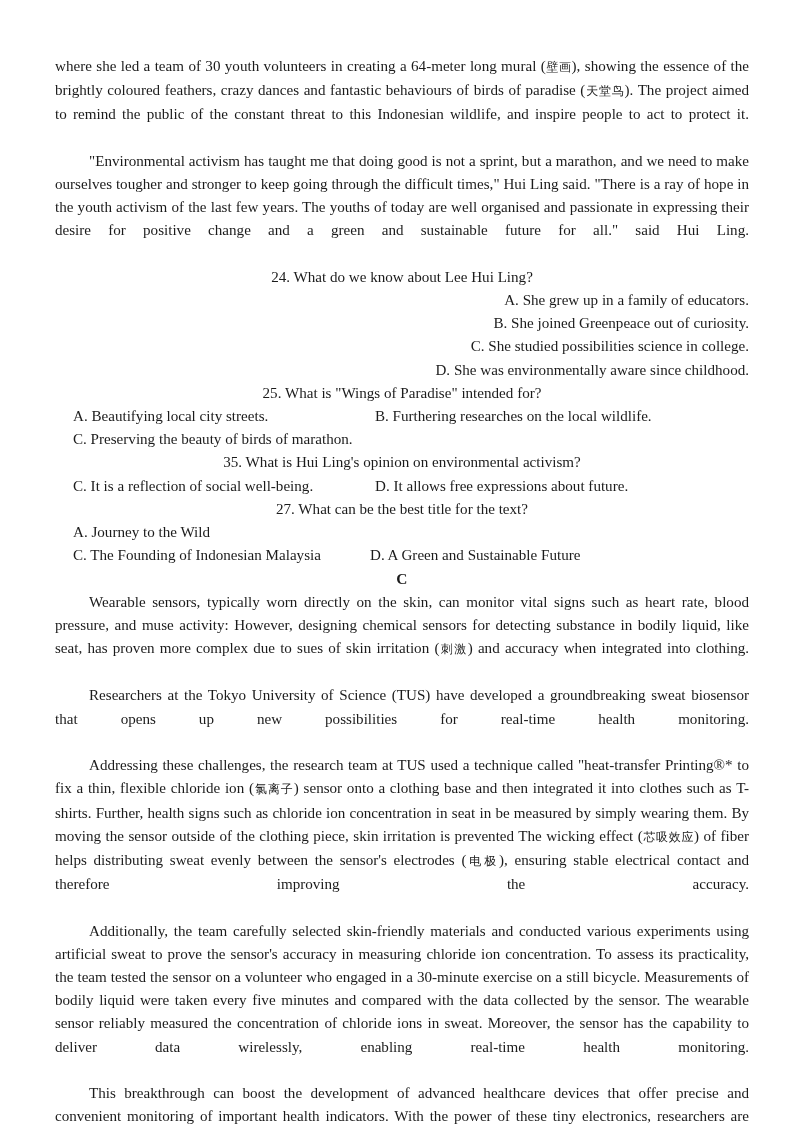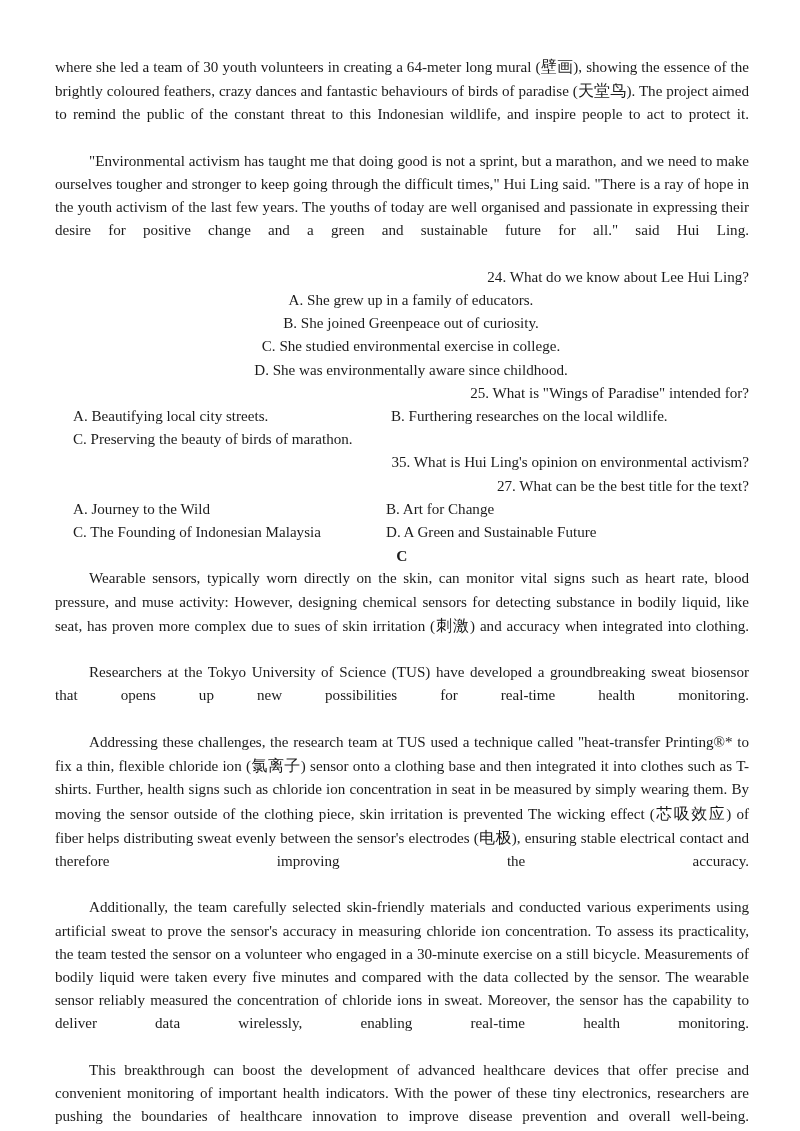--- a/index.html
+++ b/index.html
@@ -43,49 +43,48 @@
   }
   
   p.para::after {
     content: "";
     display: inline-block;
     width: 100%;
   }
 
   .cjk {
     font-family: Liberation Serif, serif;
-    font-size: 16px;
+    font-size: 12px;
   }
 
   
   .q-stem {
     margin: 0;
-    text-align: right;
+    text-align: center;
     white-space: nowrap;
   }
   .opt-single {
     margin: 0;
     padding-left: 18px;
-    text-align: center;
+    text-align: right;
     white-space: nowrap;
   }
   .opt-row {
     display: flex;
     margin: 0;
     white-space: nowrap;
   }
   .opt-row .col-a {
     padding-left: 18px;
     width: 320px;
     flex: 0 0 320px;
     box-sizing: border-box;
   }
   .opt-row .col-b {
     flex: 1 1 auto;
-    margin-left: 16px;
   }
   .opt-row.narrow .col-a {
     width: 315px;
     flex: 0 0 315px;
   }
 
   .section-letter {
     margin: 0;
     text-align: center;
     font-weight: bold;
@@ -100,38 +99,41 @@
 <div class="page">
   <div class="doc-body">
 
     <p class="para">where she led a team of 30 youth volunteers in creating a 64-meter long mural (<span class="cjk">壁画</span>), showing the essence of the brightly coloured feathers, crazy dances and fantastic behaviours of birds of paradise (<span class="cjk">天堂鸟</span>). The project aimed to remind the public of the constant threat to this Indonesian wildlife, and inspire people to act to protect it.</p>
 
     <p class="para indent">"Environmental activism has taught me that doing good is not a sprint, but a marathon, and we need to make ourselves tougher and stronger to keep going through the difficult times," Hui Ling said. "There is a ray of hope in the youth activism of the last few years. The youths of today are well organised and passionate in expressing their desire for positive change and a green and sustainable future for all." said Hui Ling.</p>
 
     <p class="q-stem">24. What do we know about Lee Hui Ling?</p>
     <p class="opt-single">A. She grew up in a family of educators.</p>
     <p class="opt-single">B. She joined Greenpeace out of curiosity.</p>
-    <p class="opt-single">C. She studied environmental exercise in college.</p>
+    <p class="opt-single">C. She studied possibilities science in college.</p>
     <p class="opt-single">D. She was environmentally aware since childhood.</p>
 
     <p class="q-stem">25. What is "Wings of Paradise" intended for?</p>
     <div class="opt-row">
       <span class="col-a">A. Beautifying local city streets.</span>
       <span class="col-b">B. Furthering researches on the local wildlife.</span>
     </div>
     <div class="opt-row">
       <span class="col-a">C. Preserving the beauty of birds of marathon.</span>
     </div>
 
     <p class="q-stem">35. What is Hui Ling's opinion on environmental activism?</p>
+    <div class="opt-row">
+      <span class="col-a">C. It is a reflection of social well-being.</span>
+      <span class="col-b">D. It allows free expressions about future.</span>
+    </div>
 
     <p class="q-stem">27. What can be the best title for the text?</p>
     <div class="opt-row narrow">
       <span class="col-a">A. Journey to the Wild</span>
-      <span class="col-b">B. Art for Change</span>
     </div>
     <div class="opt-row narrow">
       <span class="col-a">C. The Founding of Indonesian Malaysia</span>
       <span class="col-b">D. A Green and Sustainable Future</span>
     </div>
 
     <p class="section-letter">C</p>
 
     <p class="para indent">Wearable sensors, typically worn directly on the skin, can monitor vital signs such as heart rate, blood pressure, and muse activity: However, designing chemical sensors for detecting substance in bodily liquid, like seat, has proven more complex due to sues of skin irritation (<span class="cjk">刺激</span>) and accuracy when integrated into clothing.</p>
     <p class="para indent">Researchers at the Tokyo University of Science (TUS) have developed a groundbreaking sweat biosensor that opens up new possibilities for real-time health monitoring.</p>

